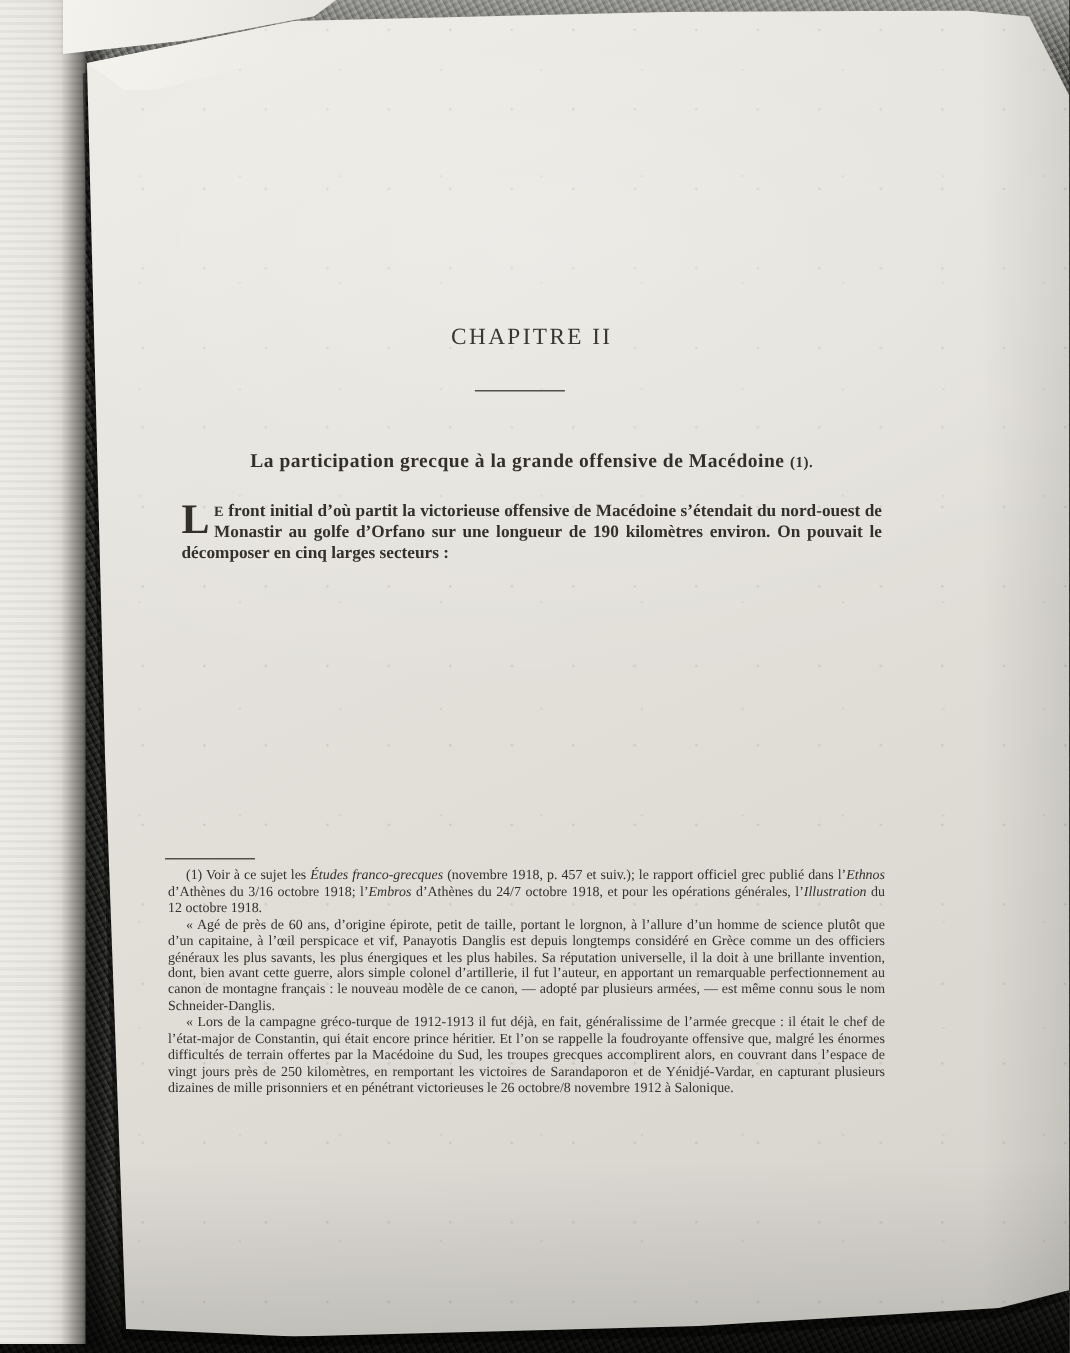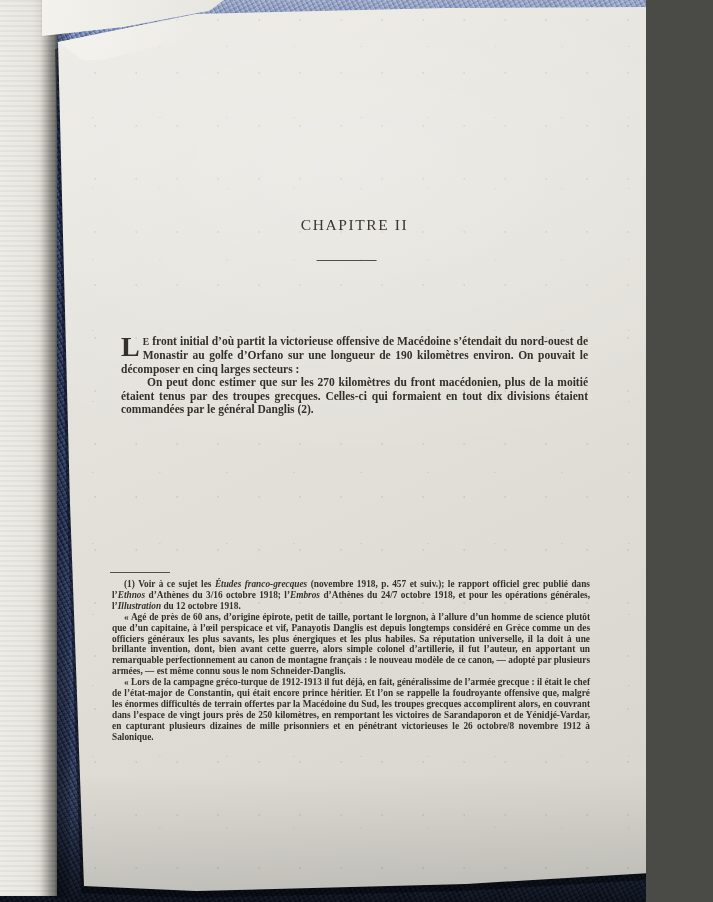--- a/index.html
+++ b/index.html
@@ -1,16 +1,16 @@
 <!DOCTYPE html>
 <html lang="fr"><head>
 <meta charset="utf-8">
 <style>
   html,body{margin:0;padding:0;background:#4a4a47;}
-  .stage{position:relative;width:646px;height:902px;overflow:hidden;background-color:#1d4ed8;}
+  .stage{position:relative;width:713px;height:902px;overflow:hidden;background-color:#000000;}
 
   
   .fabric{position:absolute;inset:0;
     background-image:
       repeating-linear-gradient(63deg, rgba(235,235,230,.28) 0 1.5px, rgba(20,20,18,.32) 1.5px 3px, rgba(165,165,160,.22) 3px 4.5px),
       repeating-linear-gradient(-27deg, rgba(240,240,235,.22) 0 2px, rgba(30,30,28,.28) 2px 4px);}
   .fabric::after{content:"";position:absolute;inset:0;
     background:linear-gradient(180deg, rgba(218,218,213,.55) 0px, rgba(130,130,126,.15) 70px,
       rgba(45,45,42,.30) 320px, rgba(22,22,20,.60) 800px, rgba(4,4,3,.85) 902px);}
 
@@ -56,21 +56,21 @@
     font-size:13px;font-weight:bold;letter-spacing:.35px;}
   .title-ref{font-size:10px;}
   .body-block{position:absolute;top:331px;left:0;width:467px;
     font-size:11.5px;font-weight:bold;line-height:13.4px;text-align:justify;}
   .bpara{margin:0;text-indent:26px;}
   .lead{text-indent:0;}
   .dropcap{float:left;font-size:28px;line-height:24px;padding:0 3px 0 0;font-weight:bold;}
   .smallcap{font-size:9.5px;letter-spacing:.2px;}
   .fn-rule{position:absolute;top:568px;left:-11px;width:60px;height:1px;background:#534f49;}
   .footnotes{position:absolute;top:575px;left:-9px;width:478px;
-    font-size:9.3px;font-weight:bold;line-height:10.9px;text-align:justify;}
+    font-size:9.3px;font-weight:normal;line-height:10.9px;text-align:justify;}
   .fnote{margin:0;text-indent:12px;}
   .fnote i{font-style:italic;}
 </style>
 </head>
 <body>
 
 <div class="stage">
   <div class="fabric"></div>
   <div class="fore-edge"></div>
   <div class="gap-shadow"></div>
@@ -78,24 +78,27 @@
   <div class="page-shadow"></div>
 
   <div class="page">
     <div class="page-shade"></div>
     <div class="fold"></div>
 
     <div class="content">
       <div class="chap-heading">CHAPITRE II</div>
       <div class="chap-divider"></div>
 
+      <div class="chap-title">
+        <span>La participation grecque à la grande offensive de Macédoine</span>
+        <span class="title-ref">(1).</span>
+      </div>
 
       <div class="body-block">
         <p class="bpara lead"><span class="dropcap">L</span><span class="smallcap">E</span><span> front initial d’où partit la victorieuse offensive de Macédoine s’étendait du nord-ouest de Monastir au golfe d’Orfano sur une longueur de 190 kilomètres environ. On pouvait le décomposer en cinq larges secteurs :</span></p>
-          <p class="bpara">On peut donc estimer que sur les 270 kilomètres du front macédonien, plus de la moitié étaient tenus par des troupes grecques. Celles-ci qui formaient en tout dix divisions étaient commandées par le général Danglis (2).</p>
         </div>
 
       <div class="fn-rule"></div>
       <div class="footnotes">
           <p class="fnote"><span>(1) Voir à ce sujet les </span><i>Études franco-grecques</i><span> (novembre 1918, p. 457 et suiv.); le rapport officiel grec publié dans l’</span><i>Ethnos</i><span> d’Athènes du 3/16 octobre 1918; l’</span><i>Embros</i><span> d’Athènes du 24/7 octobre 1918, et pour les opérations générales, l’</span><i>Illustration</i><span> du 12 octobre 1918.</span></p>
           <p class="fnote"><span>« Agé de près de 60 ans, d’origine épirote, petit de taille, portant le lorgnon, à l’allure d’un homme de science plutôt que d’un capitaine, à l’œil perspicace et vif, Panayotis Danglis est depuis longtemps considéré en Grèce comme un des officiers généraux les plus savants, les plus énergiques et les plus habiles. Sa réputation universelle, il la doit à une brillante invention, dont, bien avant cette guerre, alors simple colonel d’artillerie, il fut l’auteur, en apportant un remarquable perfectionnement au canon de montagne français : le nouveau modèle de ce canon, — adopté par plusieurs armées, — est même connu sous le nom Schneider-Danglis.</span></p>
           <p class="fnote"><span>« Lors de la campagne gréco-turque de 1912-1913 il fut déjà, en fait, généralissime de l’armée grecque : il était le chef de l’état-major de Constantin, qui était encore prince héritier. Et l’on se rappelle la foudroyante offensive que, malgré les énormes difficultés de terrain offertes par la Macédoine du Sud, les troupes grecques accomplirent alors, en couvrant dans l’espace de vingt jours près de 250 kilomètres, en remportant les victoires de Sarandaporon et de Yénidjé-Vardar, en capturant plusieurs dizaines de mille prisonniers et en pénétrant victorieuses le 26 octobre/8 novembre 1912 à Salonique.</span></p>
         </div>
     </div>
   </div>

